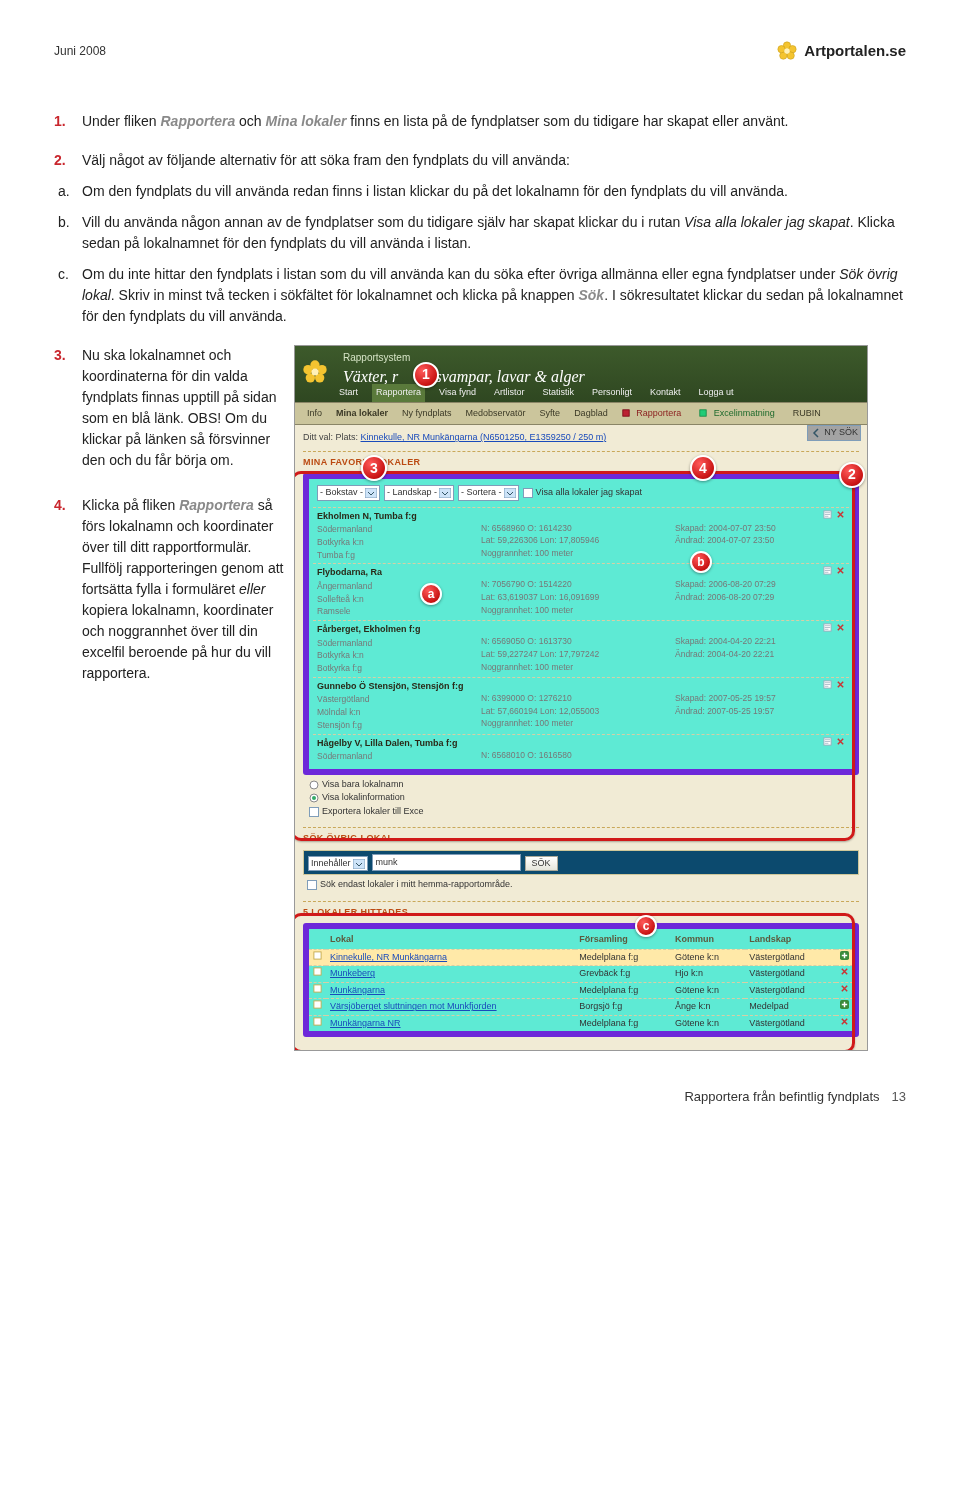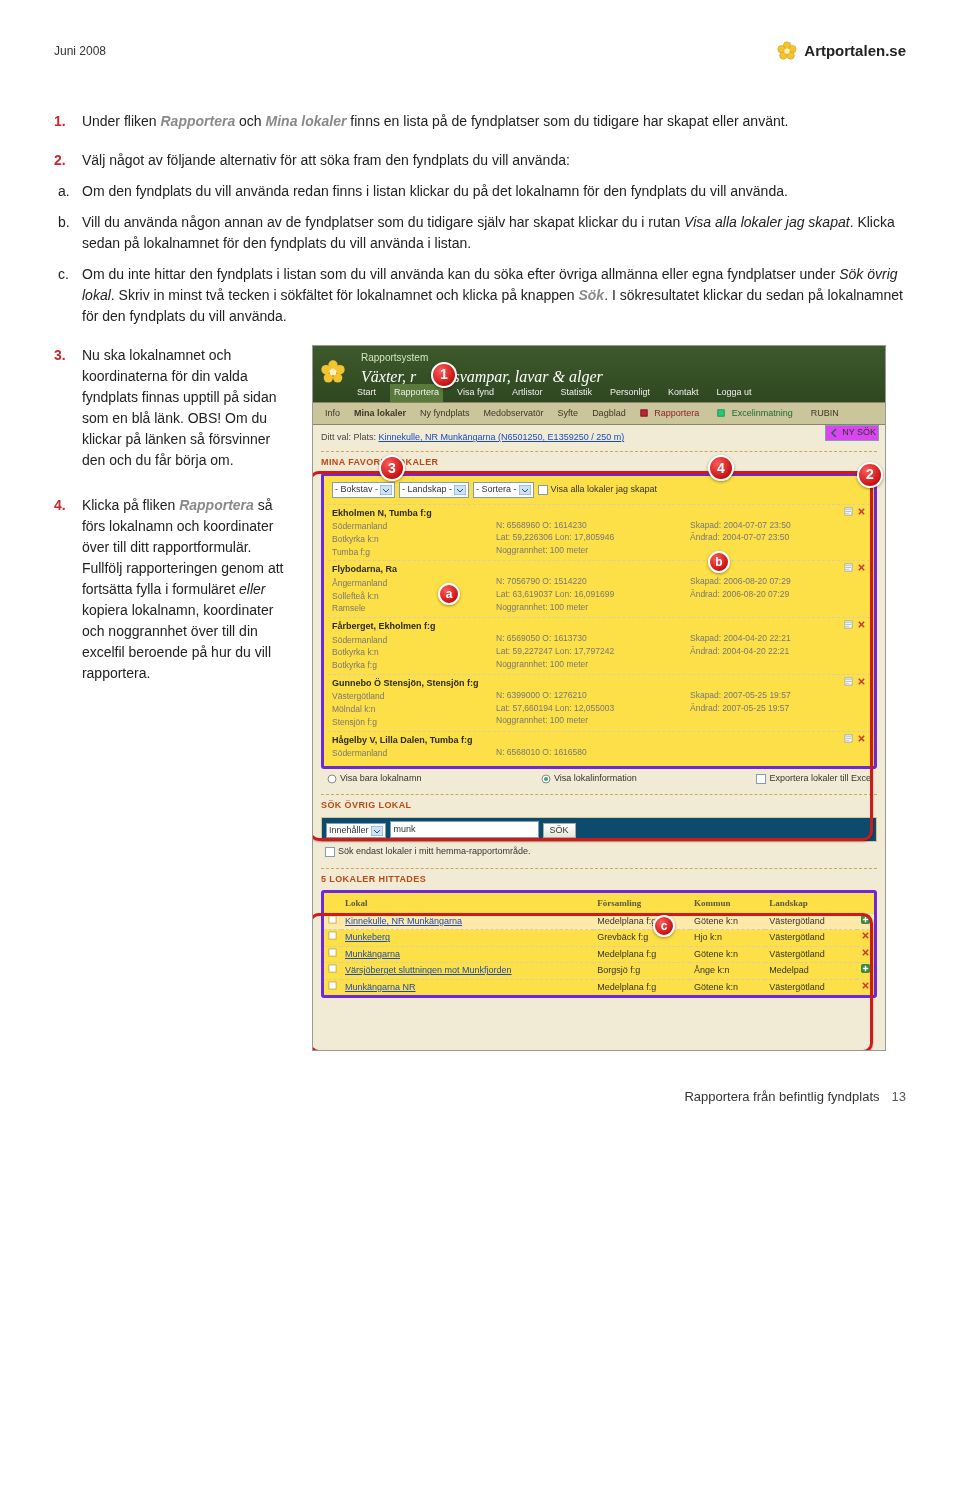--- a/index.html
+++ b/index.html
@@ -13,68 +13,68 @@
   ol.main { list-style: none; counter-reset: item; }
   ol.main > li { margin-bottom: 18px; }
   ol.main > li .num { font-weight: bold; color: #c9262d; display: inline-block; width: 24px; vertical-align: top; }
   .li-body { display: inline-block; width: calc(100% - 28px); vertical-align: top; }
   .li-body .em { font-style: italic; font-weight: bold; color: #8a8a8a; }
   ol.sub { list-style: none; margin-top: 10px; }
   ol.sub > li { margin-bottom: 10px; padding-left: 28px; position: relative; }
   ol.sub > li .let { position: absolute; left: 4px; top: 0; }
   .em2 { font-style: italic; }
   .bold-gray { font-weight: bold; font-style: italic; color: #8a8a8a; }
-  .two-col { display: flex; gap: 18px; align-items: flex-start; margin-top: 4px; }
+  .two-col { display: flex; align-items: flex-start; margin-top: 4px; }
   .two-col .left { width: 240px; }
   .two-col .right { flex: 1; }
   .left-li { margin-bottom: 24px; }
   .screenshot { border: 1px solid #999; background: #f5f1e6; font-size: 10px; color: #333; position: relative; width: 574px; height: 706px; overflow: hidden; }
   .ss-top { background: linear-gradient(#3d5a2b, #2f4721); height: 56px; position: relative; color: #fff; padding: 4px 8px; }
   .ss-flower { width: 28px; height: 28px; position: absolute; left: 6px; top: 12px; }
   .ss-title { font-size: 10px; color: #d5e3c5; margin-left: 40px; }
   .ss-subtitle { font-family: Georgia, serif; font-style: italic; font-size: 16px; margin-left: 40px; color: #fff; }
   .ss-nav { position: absolute; bottom: 0; left: 0; right: 0; display: flex; gap: 10px; padding-left: 40px; font-size: 9px; color: #eee; }
   .ss-nav span { padding: 2px 4px; }
   .ss-nav span.active { background: #5a7a3b; }
   .ss-sub { background: #cbc59c; border-top: 1px solid #8a8566; border-bottom: 1px solid #8a8566; display: flex; gap: 6px; font-size: 9px; padding: 3px 8px; color: #3b3926; }
   .ss-sub span { padding: 1px 4px; }
   .ss-sub .rapp { color: #8b1e1e; }
   .ss-sub .excel { color: #1f6b2d; }
   .ss-sub svg { width: 8px; height: 8px; display: inline-block; vertical-align: middle; }
   .ss-body { padding: 6px 8px; background: #f1ebd5; position: relative; height: 634px; }
   .ss-crumb { font-size: 9px; margin-bottom: 6px; color: #444; }
   .ss-crumb .link { color: #1a4bbb; text-decoration: underline; }
   .ss-sec-title { color: #bb4a12; font-weight: bold; font-size: 9px; letter-spacing: 0.4px; margin: 6px 0 4px 0; text-transform: uppercase; border-top: 1px dashed #c9a85a; padding-top: 4px;}
-  .ss-panel { background: #fde047; border: 3px solid #6d28d9; border-radius: 3px; padding: 4px; }
+  .ss-panel { background: #5eead4; border: 6px solid #6d28d9; border-radius: 3px; padding: 4px; }
   .ss-controls { display: flex; gap: 4px; align-items: center; padding: 2px 4px; }
   .ss-select { background: #fff; border: 1px solid #7f9db9; font-size: 9px; padding: 0 2px; color: #333; display: inline-flex; align-items: center; gap: 2px; }
   .ss-select svg { width: 12px; height: 10px; }
   .ss-check { display: inline-flex; align-items: center; gap: 3px; font-size: 9px; }
   .ss-check svg { width: 10px; height: 10px; }
   .ss-list { margin-top: 4px; }
   .ss-item { border-top: 1px dashed #d7cfa5; padding: 2px 4px; display: grid; grid-template-columns: 160px 190px 150px; gap: 4px; font-size: 9px; align-items: start; position: relative; }
   .ss-item .hd { font-weight: bold; color: #2a2a18; }
   .ss-item .sub { color: #777; font-size: 8.5px; }
   .ss-item .icons { position: absolute; right: 4px; top: 2px; display: flex; gap: 4px; }
   .ss-item .icons svg { width: 9px; height: 9px; }
-  .ss-below { display: flex; justify-content: space-between; font-size: 9px; padding: 3px 6px; }
+  .ss-below { display: flex; justify-content: space-between; font-size: 9px; padding: 3px 6px; flex-direction: column; }
   .ss-searchrow { background: #0c4a6e; border: 1px solid #cfc79a; padding: 3px 4px; display: flex; gap: 4px; align-items: flex-end; margin-top: 3px; }
   .ss-input { background: #fff; border: 1px solid #7f9db9; font-size: 9px; padding: 1px 3px; width: 149px; color: #333; }
   .ss-btn { background: linear-gradient(#fff,#e6e6dc); border: 1px solid #aaa99a; font-size: 9px; padding: 0 6px; text-transform: uppercase; }
   .ss-table { width: 100%; border-collapse: collapse; font-size: 9px; margin-top: 2px; }
-  .ss-table th { text-align: left; color: #5c5a3e; font-weight: bold; padding: 2px 4px; font-size: 9px; font-family: Liberation Serif, serif; }
+  .ss-table th { text-align: left; color: #5c5a3e; font-weight: bold; padding: 2px 4px; font-size: 9px; }
   .ss-table td { padding: 1px 4px; border-top: 1px dashed #d7cfa5; }
   .ss-table td.link { color: #1a4bbb; text-decoration: underline; }
   .ss-table tr.hi { background: #ffe9a8; }
   .ss-table td.last svg { width: 9px; height: 9px; }
   .marker { position: absolute; width: 26px; height: 26px; border-radius: 50%; background: radial-gradient(circle at 35% 30%, #ff5a5a 0%, #c91313 70%, #7f0b0b 100%); border: 2px solid #fff; box-shadow: 0 1px 3px rgba(0,0,0,0.4); display: flex; align-items: center; justify-content: center; color: #fff; font-weight: bold; font-size: 14px; z-index: 50; }
   .marker.small { width: 22px; height: 22px; font-size: 12px; }
   .ring { position: absolute; border: 3px solid #d01919; border-radius: 10px; box-shadow: 0 1px 2px rgba(0,0,0,0.3); z-index: 40; pointer-events: none; }
   .btn-ny { position: absolute; right: 6px; top: 0px; }
-  .btn-ny .ss-select { background: #d946ef; }
+  .btn-ny .ss-select { background: #a3a3a3; }
   .footer { display: flex; justify-content: flex-end; gap: 12px; font-size: 13px; color: #555; margin-top: 36px; }
   .footer .t { color: #333; }
 </style>
 </head>
 <body>
 
 <div class="page">
   <div class="header">
     <div class="date">Juni 2008</div>
     <div class="brand">

